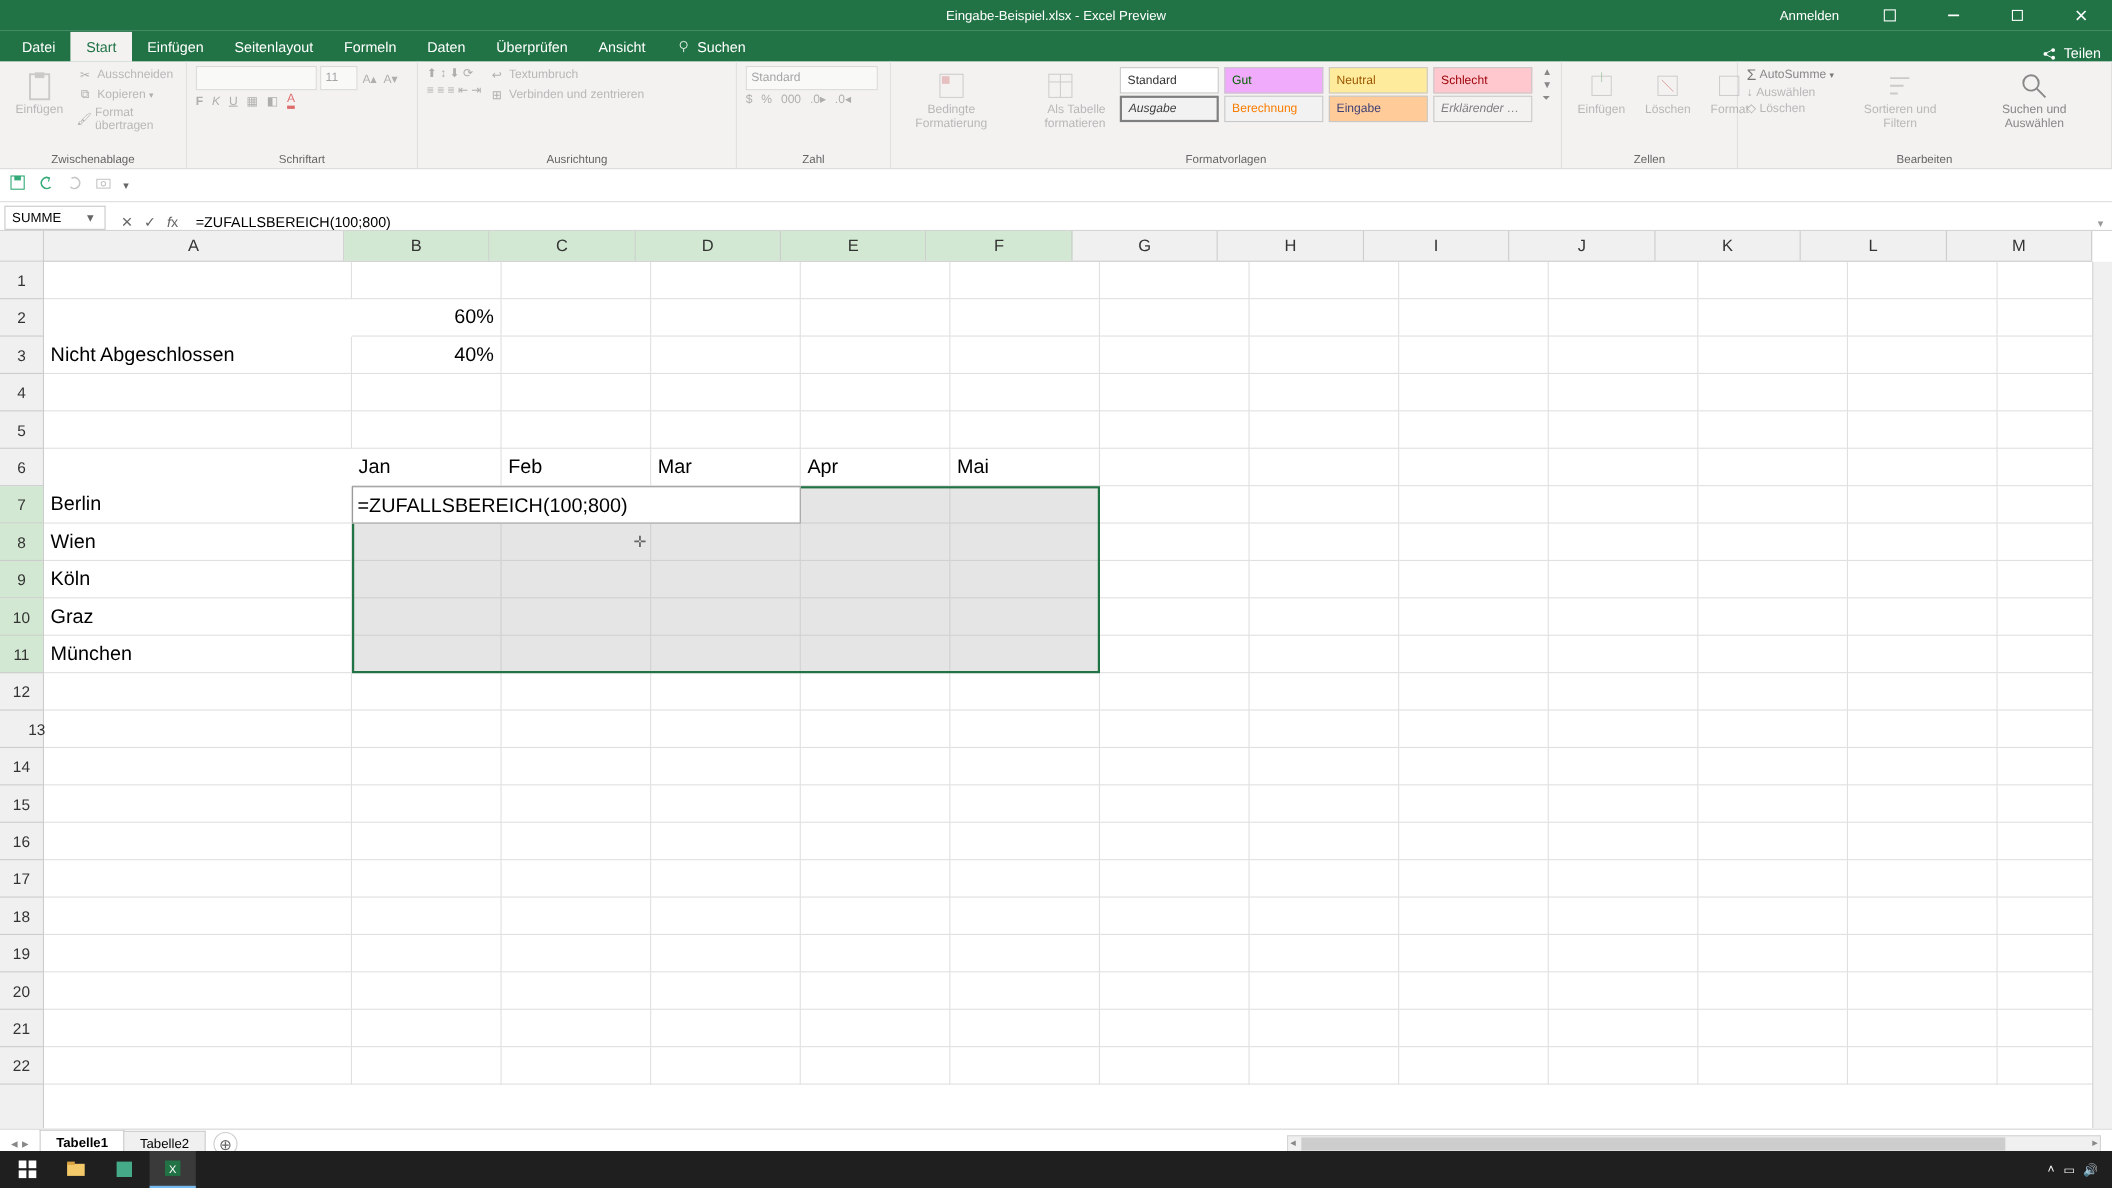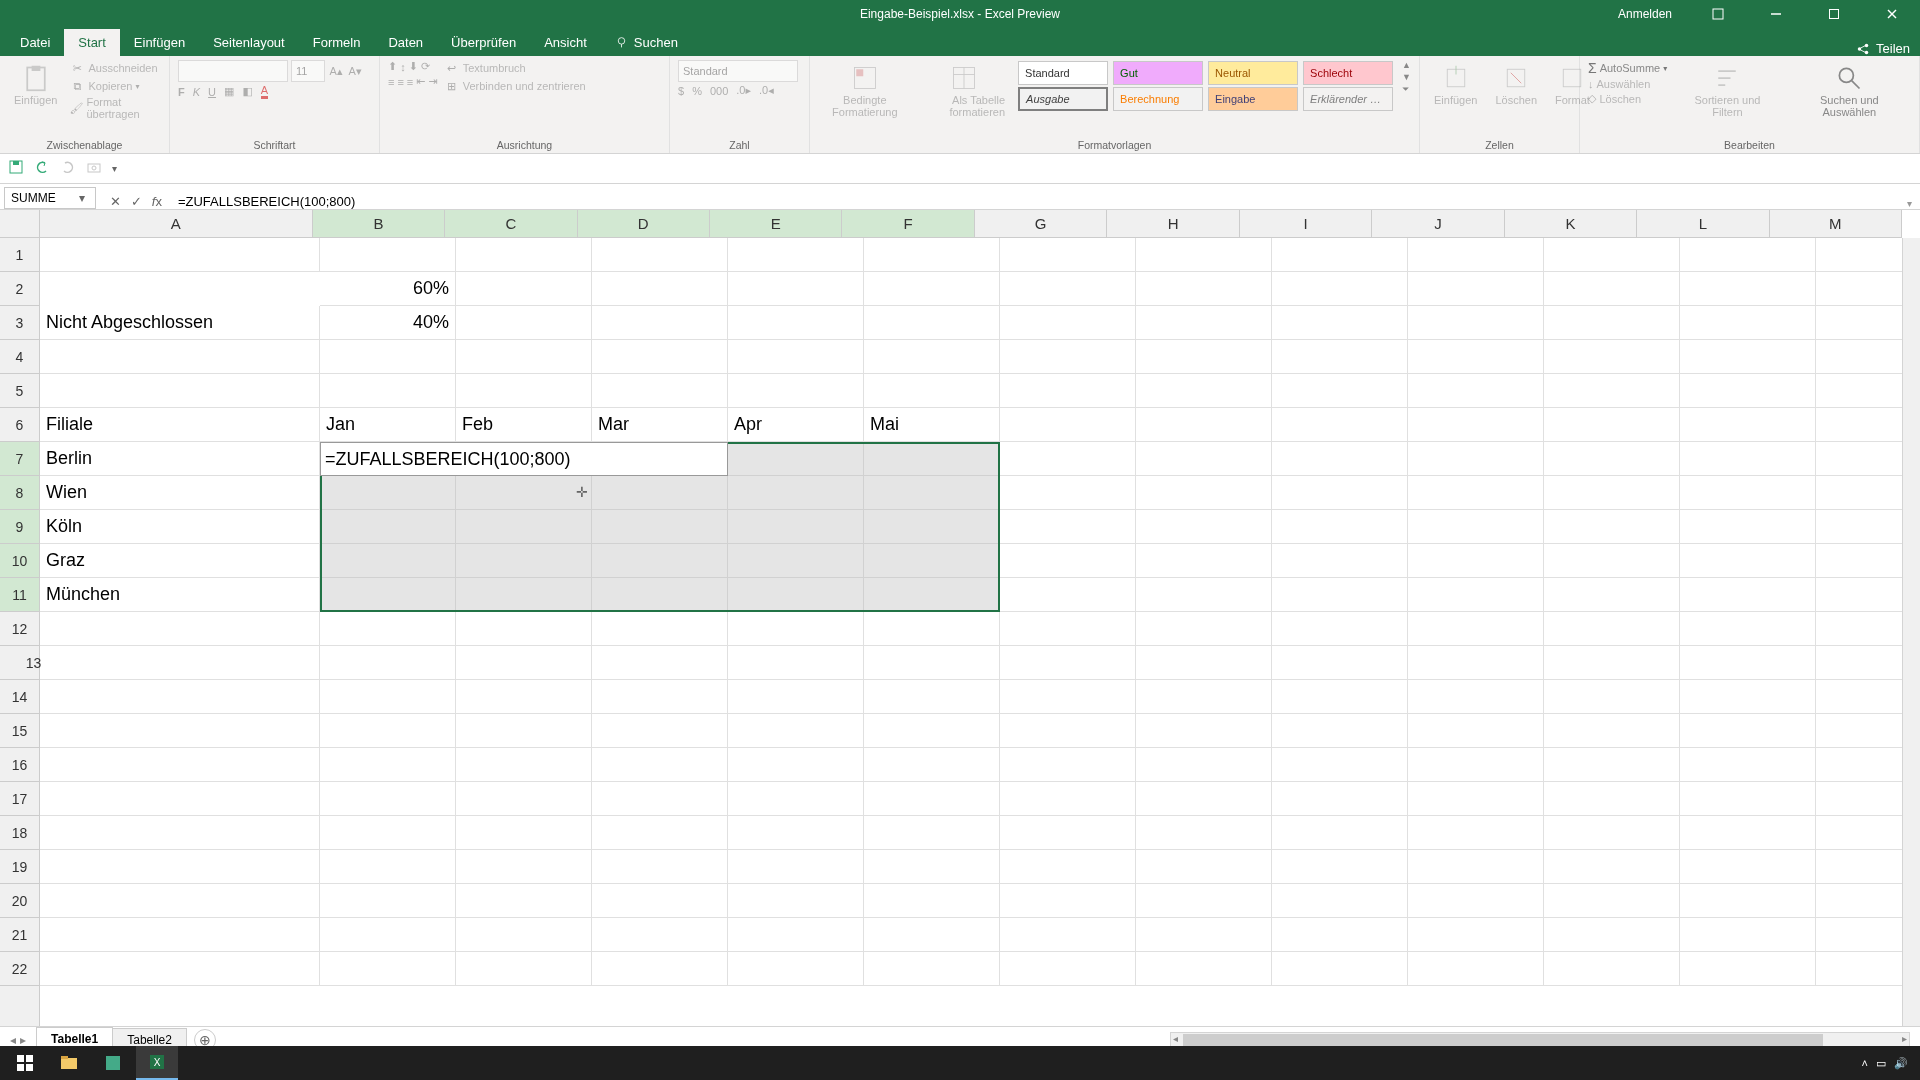--- a/index.html
+++ b/index.html
@@ -484,21 +484,20 @@
       <div class="cell" style="left: 552px; top: 136px; width: 136px; height: 34px;"></div>
       <div class="cell" style="left: 688px; top: 136px; width: 136px; height: 34px;"></div>
       <div class="cell" style="left: 824px; top: 136px; width: 136px; height: 34px;"></div>
       <div class="cell" style="left: 960px; top: 136px; width: 136px; height: 34px;"></div>
       <div class="cell" style="left: 1096px; top: 136px; width: 136px; height: 34px;"></div>
       <div class="cell" style="left: 1232px; top: 136px; width: 136px; height: 34px;"></div>
       <div class="cell" style="left: 1368px; top: 136px; width: 136px; height: 34px;"></div>
       <div class="cell" style="left: 1504px; top: 136px; width: 136px; height: 34px;"></div>
       <div class="cell" style="left: 1640px; top: 136px; width: 136px; height: 34px;"></div>
       <div class="cell" style="left: 1776px; top: 136px; width: 136px; height: 34px;"></div>
-      <div class="cell" style="left: 0px; top: 170px; width: 280px; height: 34px;">Filiale</div>
       <div class="cell" style="left: 280px; top: 170px; width: 136px; height: 34px;">Jan</div>
       <div class="cell" style="left: 416px; top: 170px; width: 136px; height: 34px;">Feb</div>
       <div class="cell" style="left: 552px; top: 170px; width: 136px; height: 34px;">Mar</div>
       <div class="cell" style="left: 688px; top: 170px; width: 136px; height: 34px;">Apr</div>
       <div class="cell" style="left: 824px; top: 170px; width: 136px; height: 34px;">Mai</div>
       <div class="cell" style="left: 960px; top: 170px; width: 136px; height: 34px;"></div>
       <div class="cell" style="left: 1096px; top: 170px; width: 136px; height: 34px;"></div>
       <div class="cell" style="left: 1232px; top: 170px; width: 136px; height: 34px;"></div>
       <div class="cell" style="left: 1368px; top: 170px; width: 136px; height: 34px;"></div>
       <div class="cell" style="left: 1504px; top: 170px; width: 136px; height: 34px;"></div>

